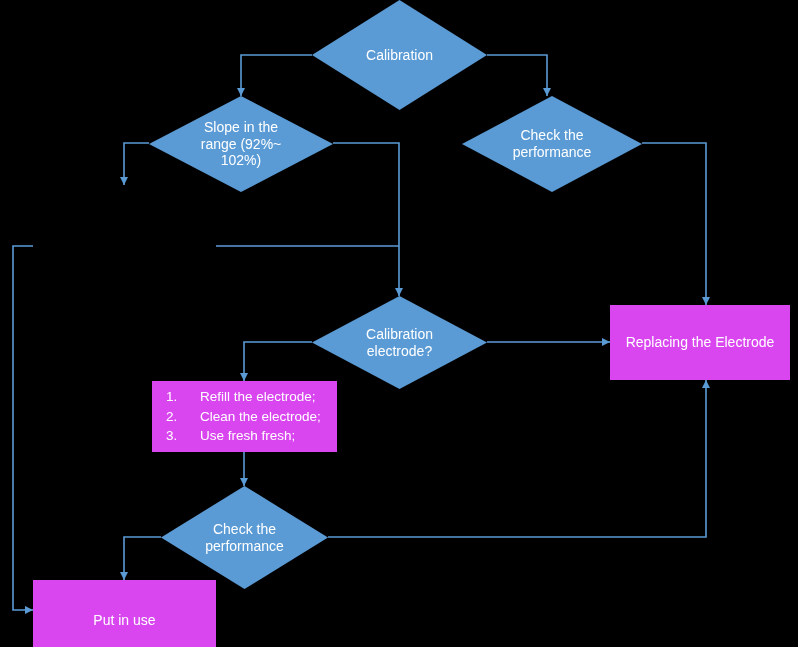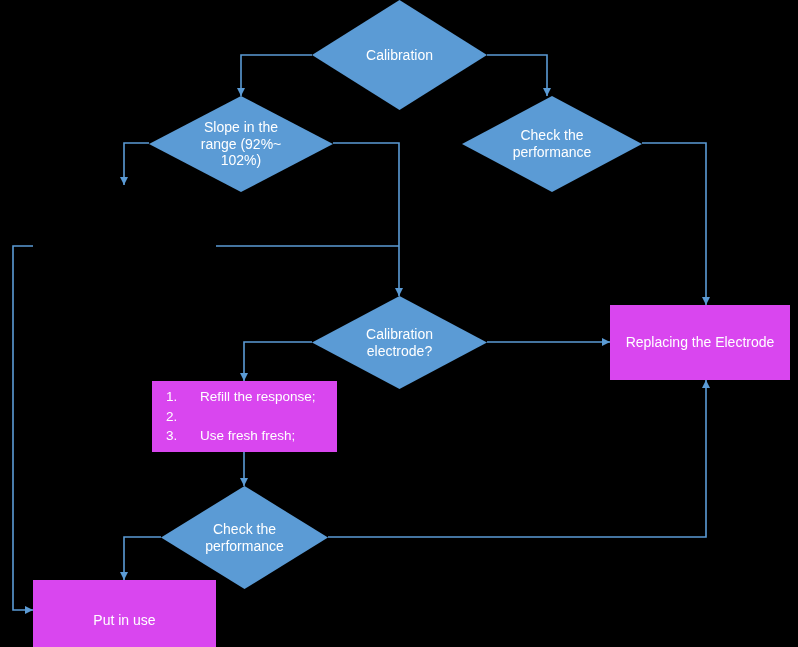--- a/index.html
+++ b/index.html
@@ -135,24 +135,25 @@
   </div>
 
   <div class="node process" style="left:610px; top:305px; width:180px; height:75px;">
     <span class="label">Replacing the Electrode</span>
   </div>
 
   <div class="node process listbox" style="left:152px; top:381px; width:185px; height:71px;">
     <ol class="numlist">
       <li>
         <span class="num">1.</span>
-        <span>Refill the response;</span>
+        <span>Refill the electrode;</span>
       </li>
       <li>
         <span class="num">2.</span>
+        <span>Clean the electrode;</span>
       </li>
       <li>
         <span class="num">3.</span>
         <span>Use fresh fresh;</span>
       </li>
     </ol>
   </div>
 
   <div class="node diamond" style="left:161px; top:486px; width:167px; height:103px;">
     <span class="label">Check the

